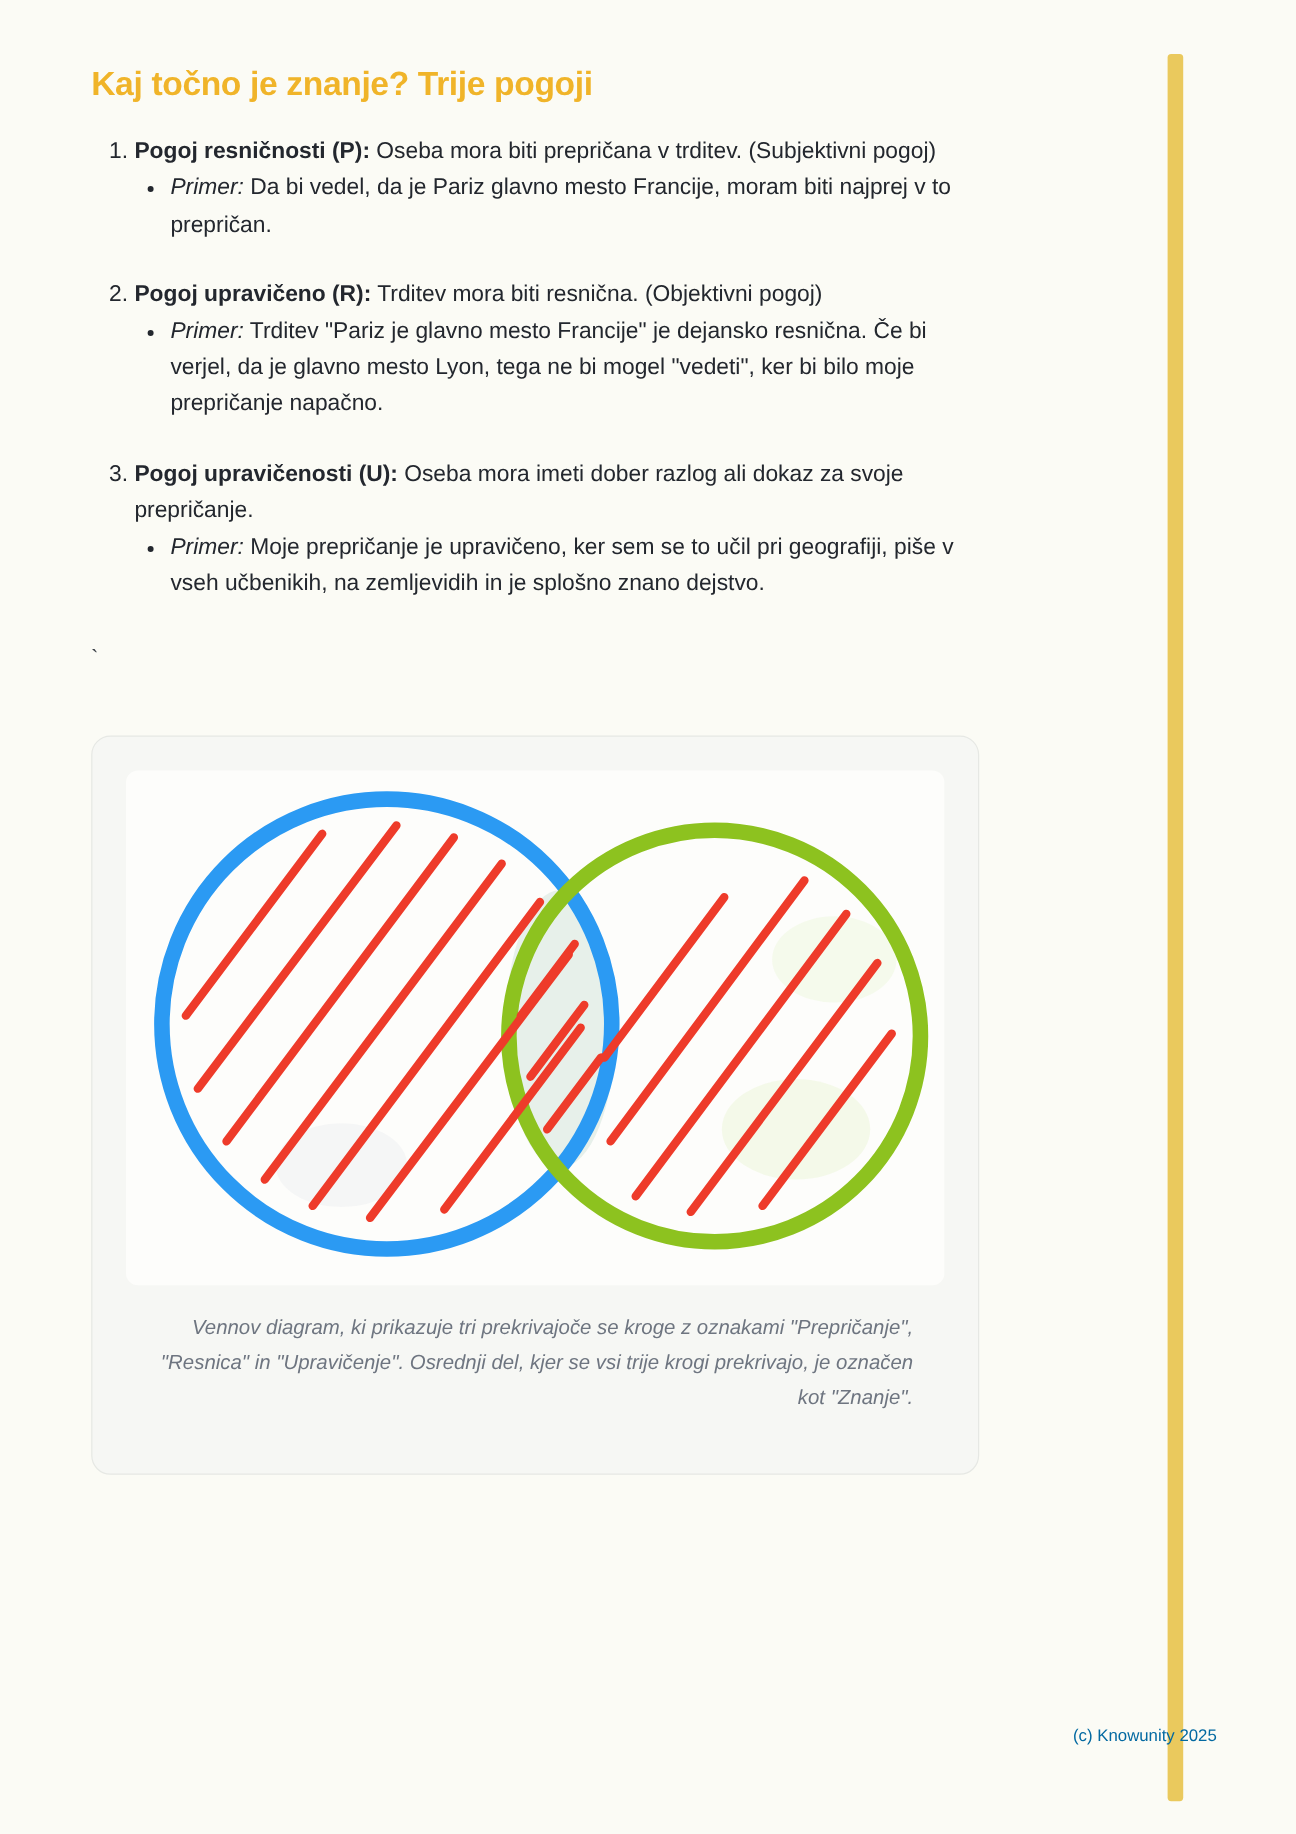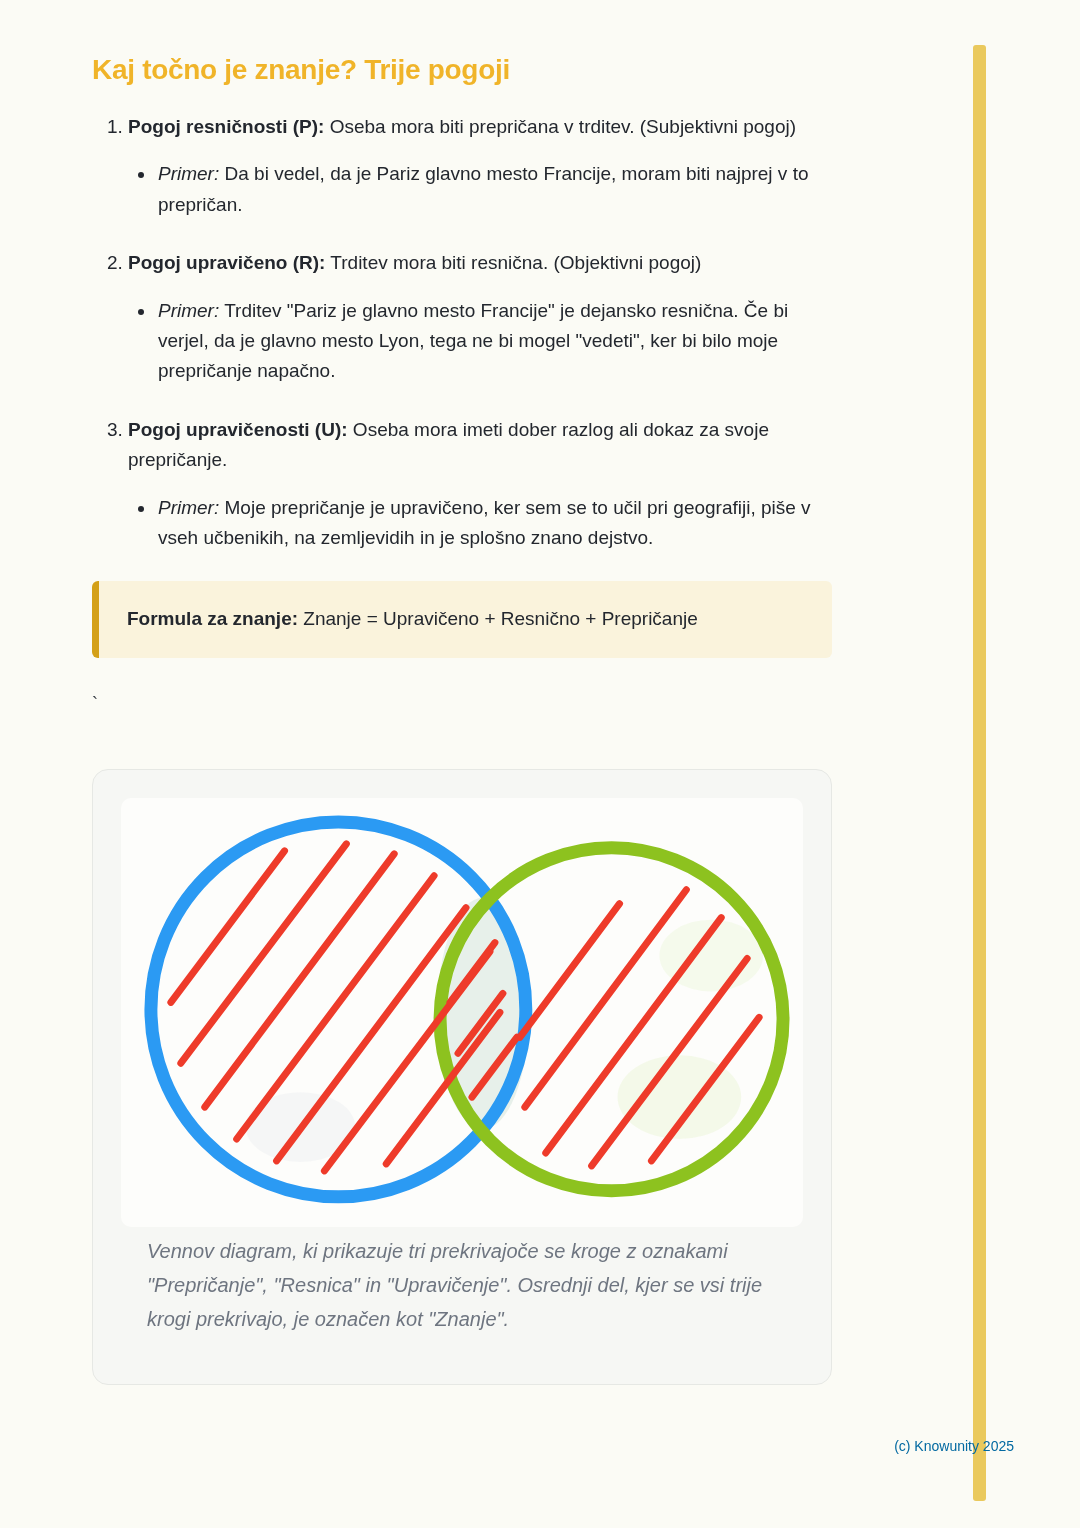--- a/index.html
+++ b/index.html
@@ -6,21 +6,21 @@
   html, body { width: 1080px; height: 1528px; }
   body {
     position: relative;
     background: #fbfbf5;
     font-family: "Liberation Sans", sans-serif;
     color: #23272e;
     overflow: hidden;
   }
   .content {
     position: absolute;
-    left: 92px;
+    left: 76px;
     top: 54px;
     width: 740px;
   }
   h1.page-title {
     font-size: 28px;
     font-weight: bold;
     color: #f0b429;
     letter-spacing: -0.3px;
     margin-bottom: 26px;
   }
@@ -33,21 +33,21 @@
   ol.conditions {
     padding-left: 36px;
     font-size: 19px;
     line-height: 1.6;
   }
   ol.conditions > li { margin-bottom: 28px; }
   .cond-label { font-weight: bold; }
   ul.examples {
     list-style: disc;
     padding-left: 28px;
-    margin-top: 17px;
+    margin-top: 0;
   }
   ul.examples > li { padding-left: 2px; }
   .ex-label { font-style: italic; }
   .callout {
     margin-top: 10px;
     background: #faf3dc;
     border-left: 7px solid #d4a017;
     border-radius: 6px;
     padding: 24px 28px;
     font-size: 19px;
@@ -67,25 +67,25 @@
     padding: 28px 28px 48px 28px;
   }
   .figure-image {
     background: #fdfdfb;
     border: 1px solid #ececе7;
     border-radius: 10px;
     overflow: hidden;
   }
   .figure-image svg { display: block; width: 100%; height: auto; }
   .figure-caption {
-    margin: 7px auto 0 auto;
+    margin: 22px auto 0 auto;
     max-width: 630px;
-    text-align: left;
+    text-align: right;
     font-style: italic;
-    font-size: 20px;
+    font-size: 17px;
     line-height: 1.7;
     color: #6e7580;
   }
   .accent-stripe {
     position: absolute;
     left: 973px;
     top: 45px;
     width: 13px;
     height: 1456px;
     background: #eac95d;
@@ -133,23 +133,20 @@
       <span class="cond-label">Pogoj upravičenosti (U):</span><span> Oseba mora imeti dober razlog ali dokaz za svoje prepričanje.</span>
       <ul class="examples">
         <li>
           <span class="ex-label">Primer:</span><span> Moje prepričanje je upravičeno, ker sem se to učil pri geografiji, piše v vseh učbenikih, na zemljevidih in je splošno znano dejstvo.</span>
         </li>
       </ul>
     </li>
 
   </ol>
 
-  <div class="callout">
-    <span class="co-label">Formula za znanje:</span><span> Znanje = Upravičeno + Resnično + Prepričanje</span>
-  </div>
 
   <div class="stray">`</div>
 
   <div class="figure-card">
     <div class="figure-image">
       <svg viewBox="0 0 684 430" xmlns="http://www.w3.org/2000/svg">
 
         <ellipse cx="560" cy="300" rx="62" ry="42" fill="#eef6dd" opacity="0.6"></ellipse>
         <ellipse cx="592" cy="158" rx="52" ry="36" fill="#f0f8e2" opacity="0.6"></ellipse>
         <ellipse cx="180" cy="330" rx="55" ry="35" fill="#f0f2f3" opacity="0.6"></ellipse>

